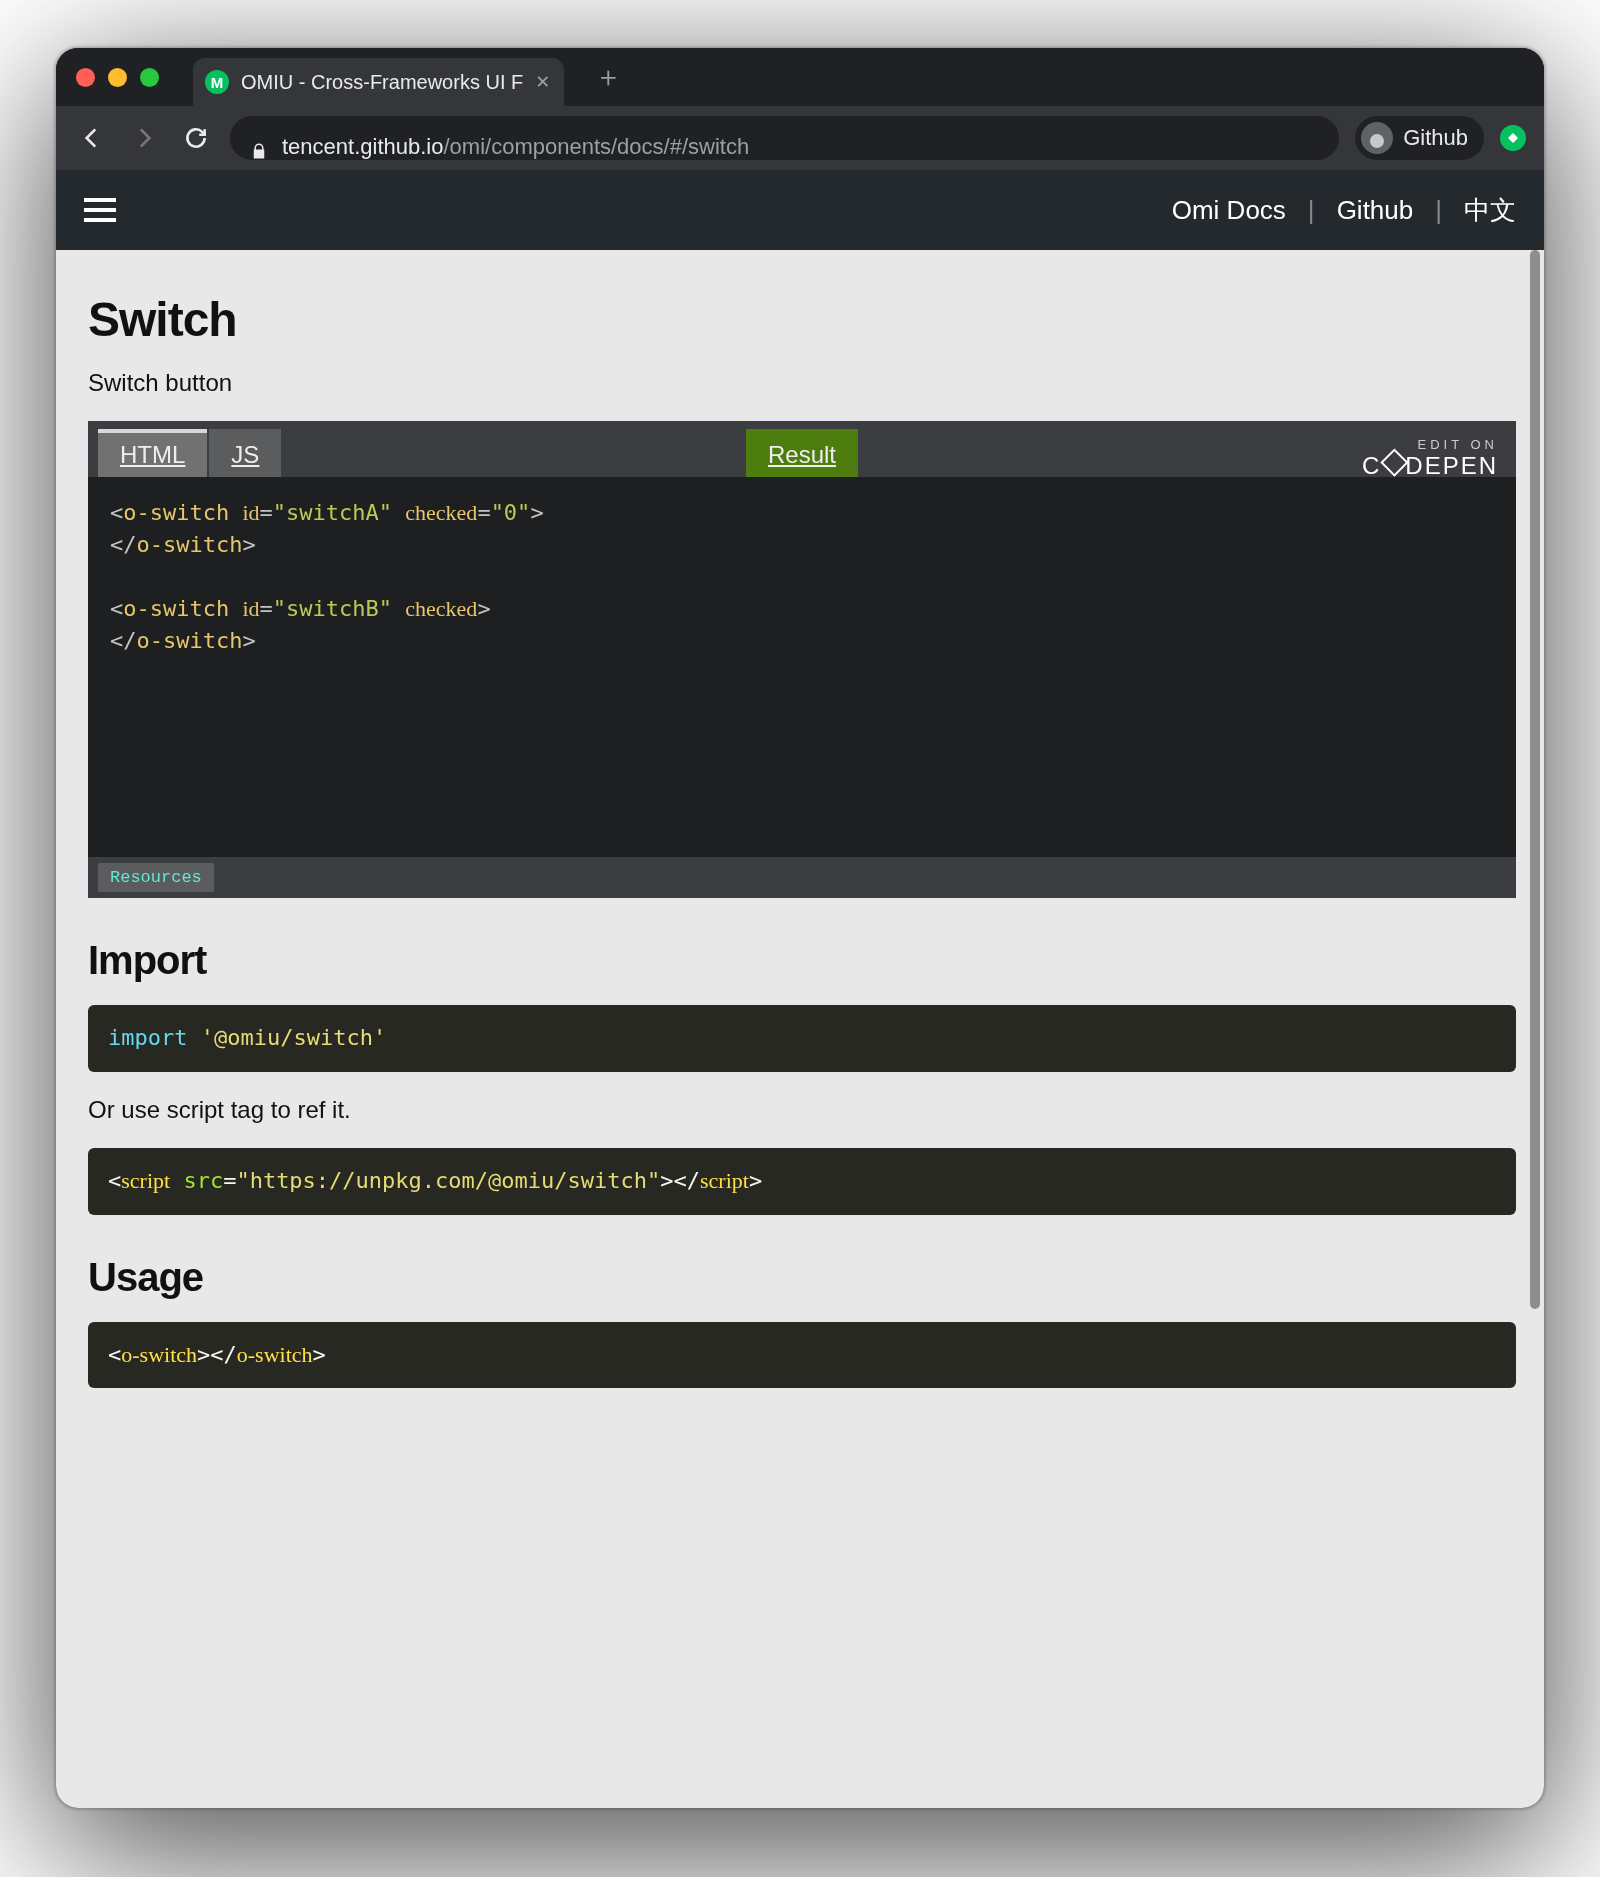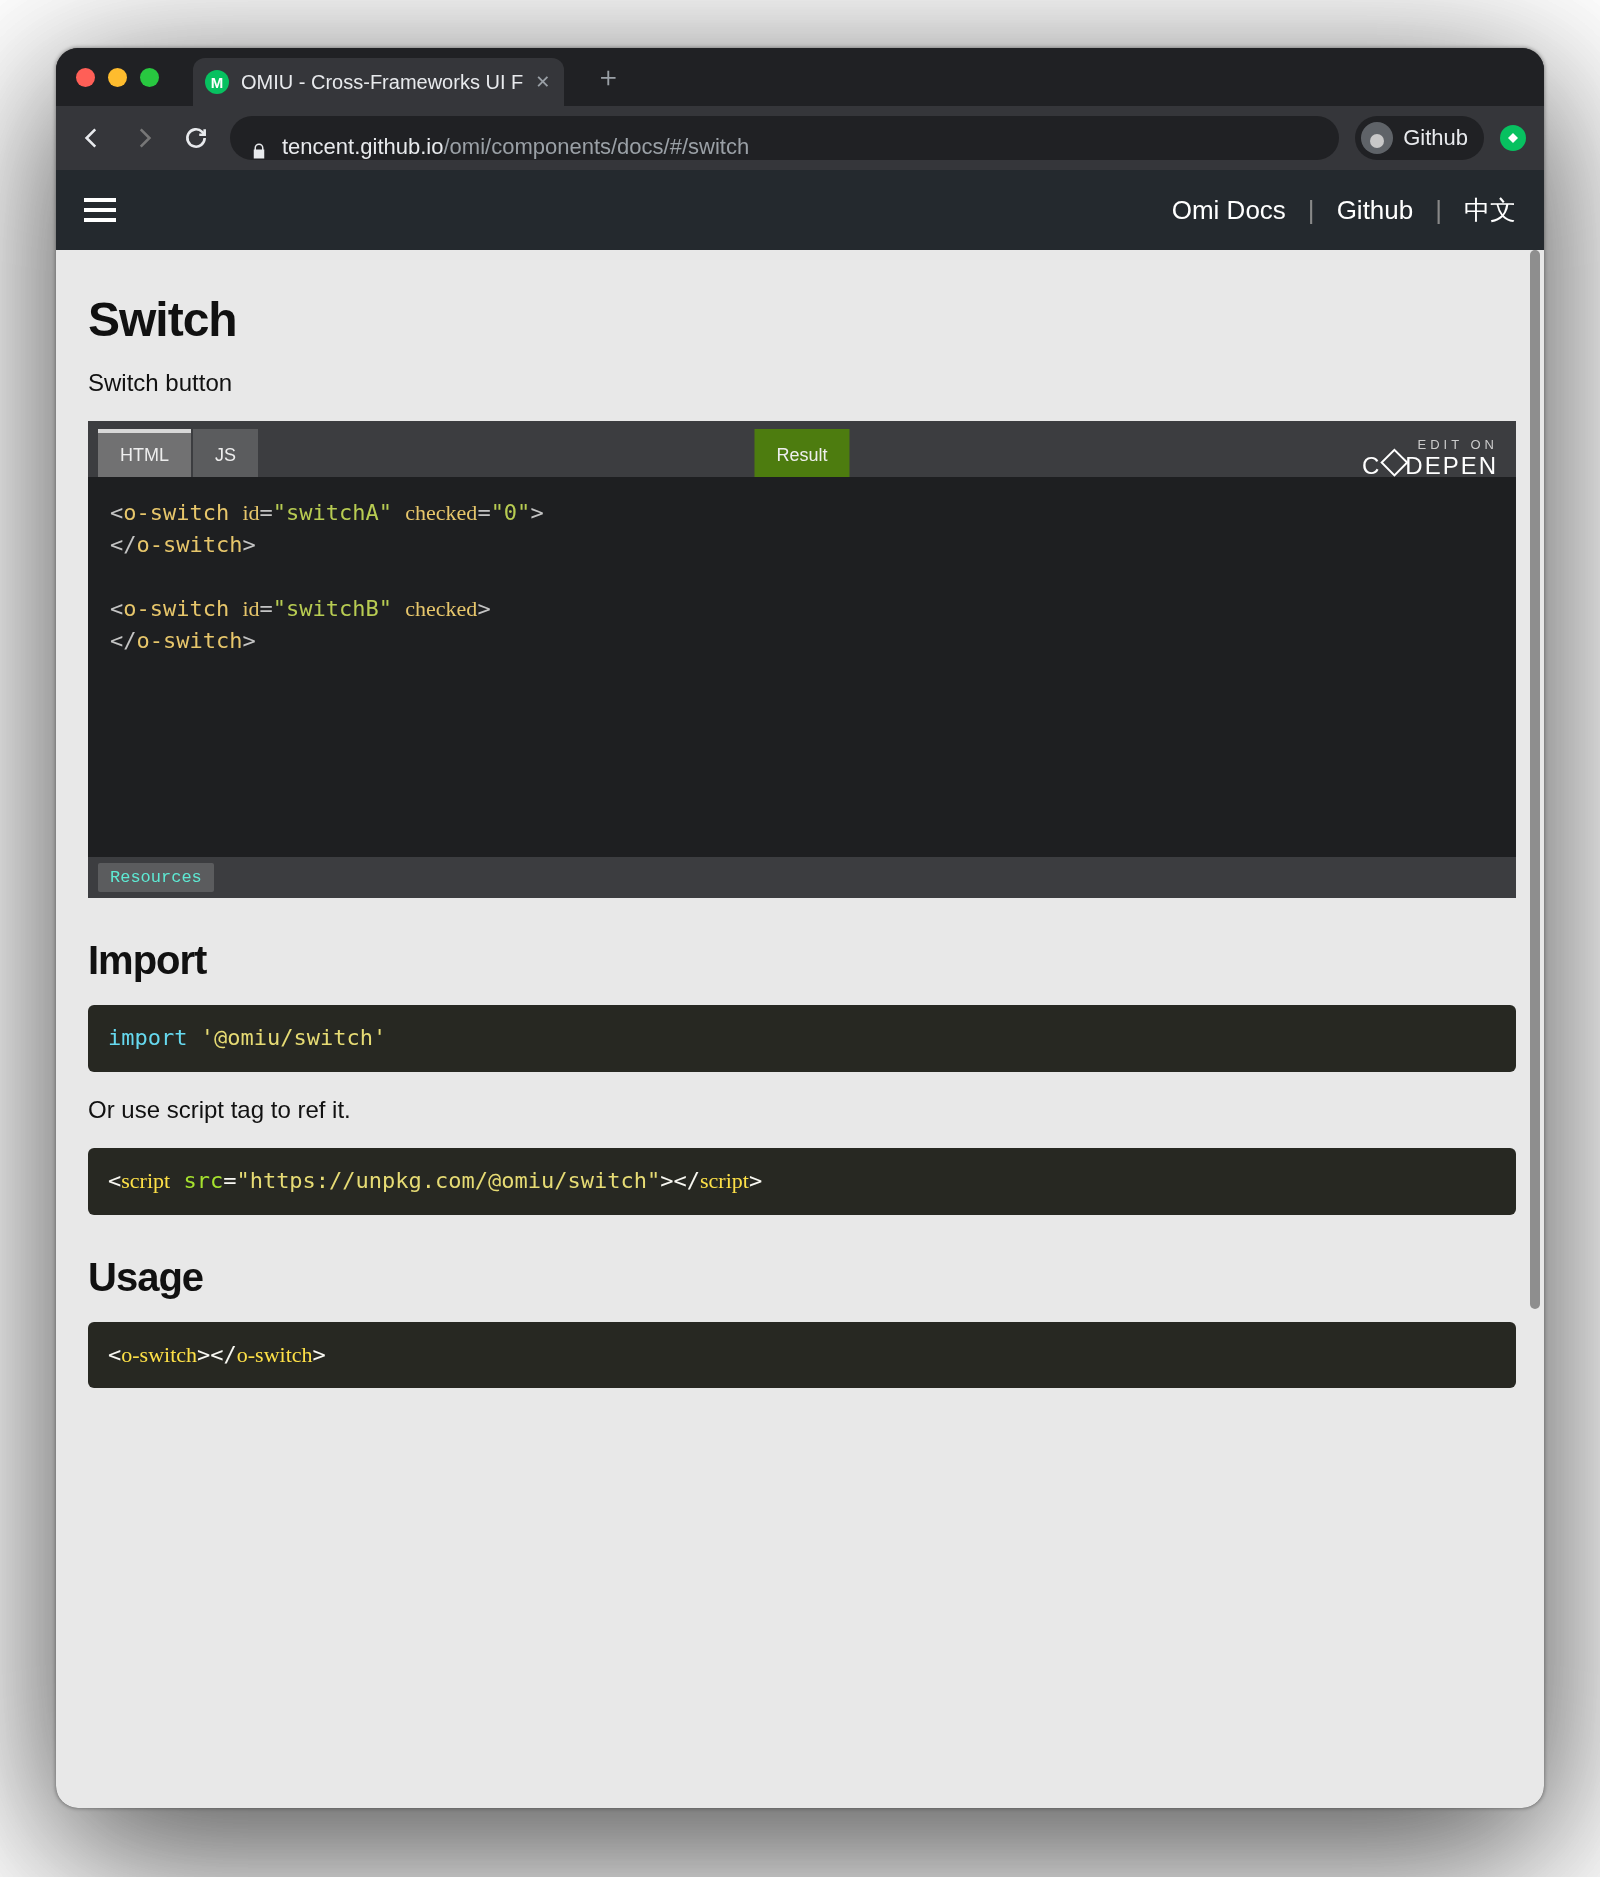--- a/index.html
+++ b/index.html
@@ -174,23 +174,24 @@
     background:#3c3d40;
     display:flex;
     align-items:flex-end;
     padding-left:10px;
     position:relative;
   }
   .cp-tab {
     height:48px;
     display:flex; align-items:center; justify-content:center;
     padding:0 22px;
-    font-size:18px;
+    font-size:24px;
     color:#eee;
     border-top:4px solid transparent;
+    text-decoration:underline;
   }
   .cp-tab.html { background:#717172; border-top-color:#d8d8d8;}
   .cp-tab.js   { background:#5b5c5e; margin-left:2px;}
   .cp-tab.result {
     background:#4d7c0f;
     position:absolute; left:50%; transform:translateX(-50%);
     top:8px; height:48px;
   }
   .cp-brand {
     position:absolute; right:18px; top:16px;

